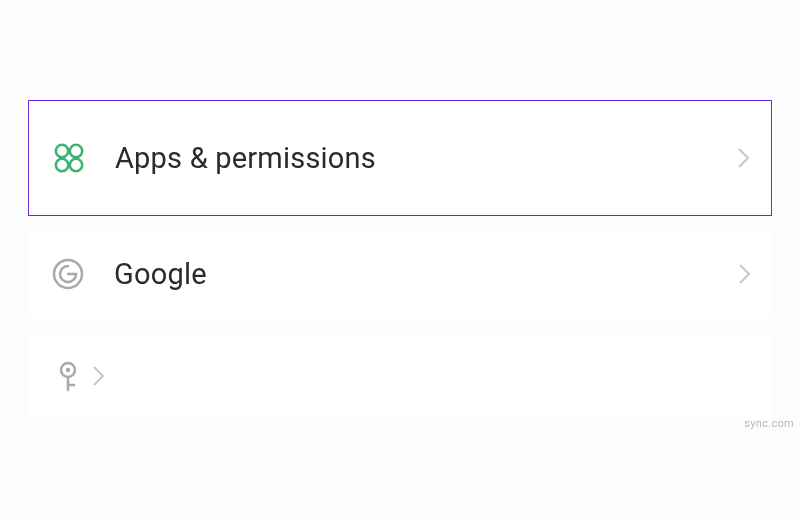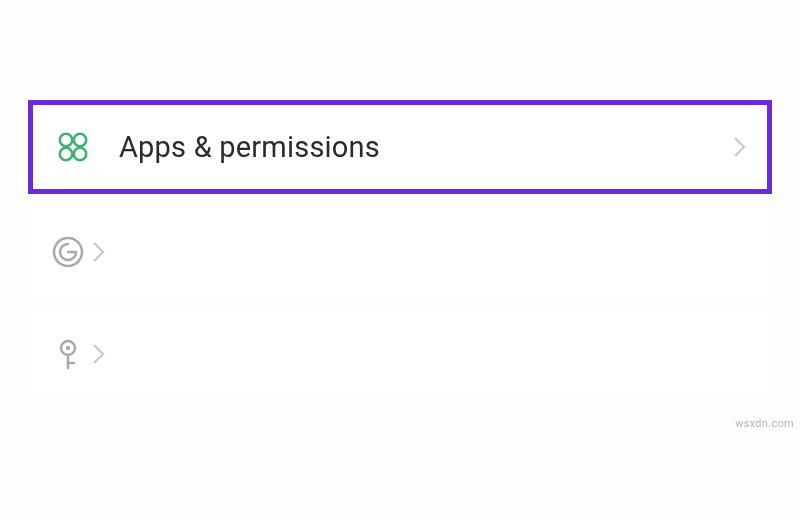--- a/index.html
+++ b/index.html
@@ -23,22 +23,22 @@
     .list-item {
       display: flex;
       align-items: center;
       height: 88px;
       padding-left: 18px;
       padding-right: 18px;
       background: #fff;
       cursor: pointer;
     }
     .list-item.highlighted {
-      border: 5px solid #6d28d9;
-      height: 94px;
+      border: 1px solid #6d28d9;
+      height: 116px;
     }
     .icon-slot {
       width: 44px;
       height: 44px;
       display: flex;
       align-items: center;
       justify-content: center;
       flex-shrink: 0;
     }
     .label {
@@ -100,20 +100,21 @@
 
   <div class="spacer"></div>
 
   <div class="list-item">
     <span class="icon-slot">
       <svg width="36" height="36" viewBox="0 0 36 36">
         <circle cx="18" cy="18" r="14" fill="none" stroke="#a9a9a9" stroke-width="2.5"></circle>
         <path d="M 18 10 A 8 8 0 1 0 26 18 L 18 18" fill="none" stroke="#a9a9a9" stroke-width="2.5" stroke-linecap="round"></path>
       </svg>
     </span>
+    <span class="label">Google</span>
     <span class="chevron">
       <svg width="14" height="24" viewBox="0 0 14 24">
         <polyline points="2,3 11,12 2,21"></polyline>
       </svg>
     </span>
   </div>
 
   <div class="spacer"></div>
 
   <div class="list-item">
@@ -127,13 +128,13 @@
     </span>
     <span class="chevron">
       <svg width="14" height="24" viewBox="0 0 14 24">
         <polyline points="2,3 11,12 2,21"></polyline>
       </svg>
     </span>
   </div>
 
 </div>
 
-<div class="watermark">wsxdn.com</div>
+<div class="watermark">sync.com</div>
 
 </body></html>

